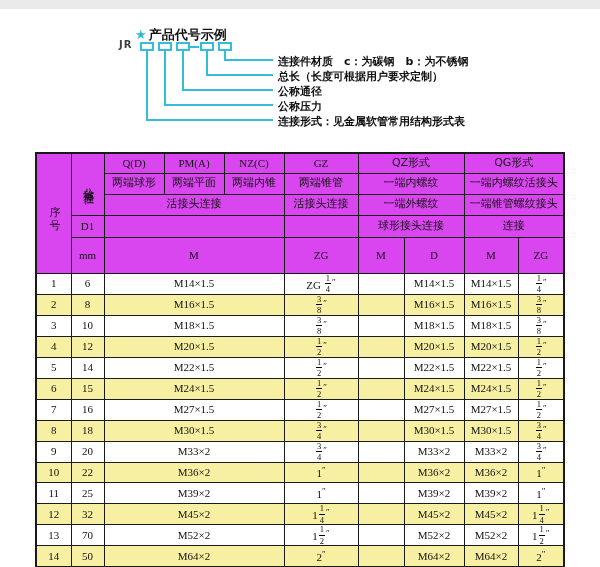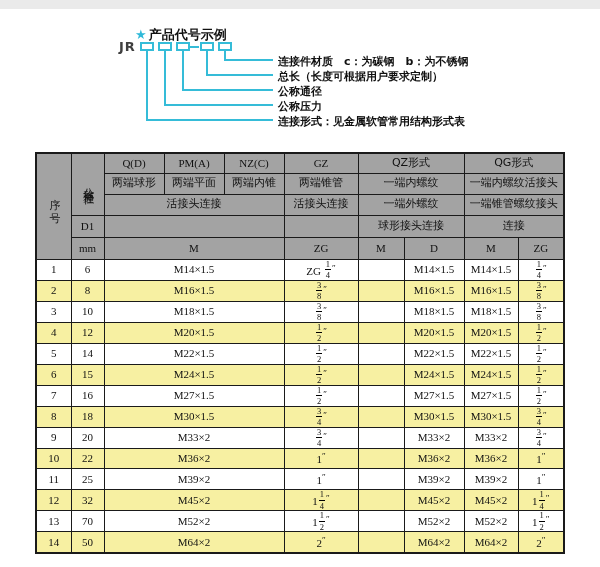--- a/index.html
+++ b/index.html
@@ -6,21 +6,21 @@
   html,body { width:600px; height:567px; }
   body {
     position:relative; background:#ffffff; overflow:hidden;
     font-family:"DejaVu Sans","Liberation Sans",sans-serif; color:#111;
   }
   .topstrip { position:absolute; left:0; top:0; width:600px; height:9px; background:#eaeaea; }
 
   
   .diagram-heading { position:absolute; left:135px; top:26px; font-size:13px; font-weight:bold; color:#101010; }
   .star { color:#2fb9d9; font-size:13px; margin-right:2px; }
-  .jr-code { position:absolute; left:119px; top:39px; font-size:13px; font-weight:bold; color:#3f3f3f; letter-spacing:1px; }
+  .jr-code { position:absolute; left:119px; top:39px; font-size:10px; font-weight:bold; color:#3f3f3f; letter-spacing:1px; }
   .codebox { position:absolute; top:42px; width:14px; height:9px; border:2px solid #35bcd8; background:#ffffff; }
   .code-dash { position:absolute; left:190px; top:46px; width:9px; height:2px; background:#35bcd8; }
   .vline { position:absolute; width:2px; background:#35bcd8; }
   .hline { position:absolute; height:2px; background:#35bcd8; }
   .dlabel { position:absolute; left:278px; font-size:11px; font-weight:bold; color:#101010; white-space:nowrap; }
 
   
   .tbl-title {
     position:absolute; left:37px; top:122px; font-size:26px; font-weight:normal; font-style:italic;
     font-family:"Liberation Serif","DejaVu Serif",serif; color:#000; letter-spacing:1px; white-space:nowrap;margin-top:28px;
@@ -28,21 +28,21 @@
 
   
   table.ref {
     position:absolute; left:35px; top:152px; border-collapse:collapse; table-layout:fixed;
     border:2px solid #1a1a1a; background:#ffffff;
   }
   table.ref td {
     border:1px solid #1a1a1a; text-align:center; vertical-align:middle;
     font-size:11px; padding:0; overflow:hidden; line-height:1.15;
   }
-  td.hd { background:#a3a3a3;margin-left:16px; }
+  td.hd { background:#d946ef;margin-left:16px; }
   td.lat { font-family:"Liberation Serif","DejaVu Serif",serif; font-size:11.5px; }
   .vert { writing-mode:vertical-rl; text-orientation:upright; display:inline-block; }
   .sp-wide { letter-spacing:14px; }
   .sp-tight { letter-spacing:2px; }
   tbody td { font-family:"Liberation Serif","DejaVu Serif",serif; font-size:11.5px; background:#ffffff; }
   tbody tr.alt td { background:#f7f0a2; }
   .frac { display:inline-block; vertical-align:-4px; text-align:center; line-height:1; font-size:8.5px; margin:0 1px; font-family:"Liberation Serif","DejaVu Serif",serif; }
   .frac .n { display:block; padding:0 1px 1px; border-bottom:1px solid #000; }
   .frac .d { display:block; padding-top:1px; }
   .inch { font-size:9px; vertical-align:4px; }
@@ -120,21 +120,21 @@
       <td class="hd" colspan="2">一端外螺纹</td>
       <td class="hd" colspan="2">一端锥管螺纹接头</td>
     </tr>
     <tr style="height:22px;">
       <td class="hd lat">D1</td>
       <td class="hd" colspan="3"></td>
       <td class="hd"></td>
       <td class="hd" colspan="2">球形接头连接</td>
       <td class="hd" colspan="2">连接</td>
     </tr>
-    <tr style="height:22px;">
+    <tr style="height:36px;">
       <td class="hd lat">mm</td>
       <td class="hd lat" colspan="3">M</td>
       <td class="hd lat">ZG</td>
       <td class="hd lat">M</td>
       <td class="hd lat">D</td>
       <td class="hd lat">M</td>
       <td class="hd lat">ZG</td>
     </tr>
   </thead>
   <tbody>

